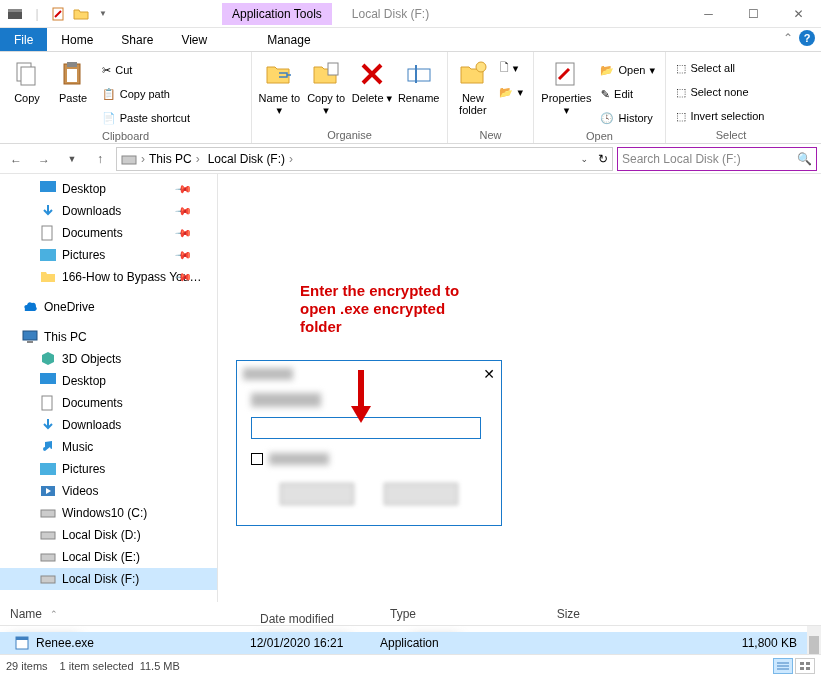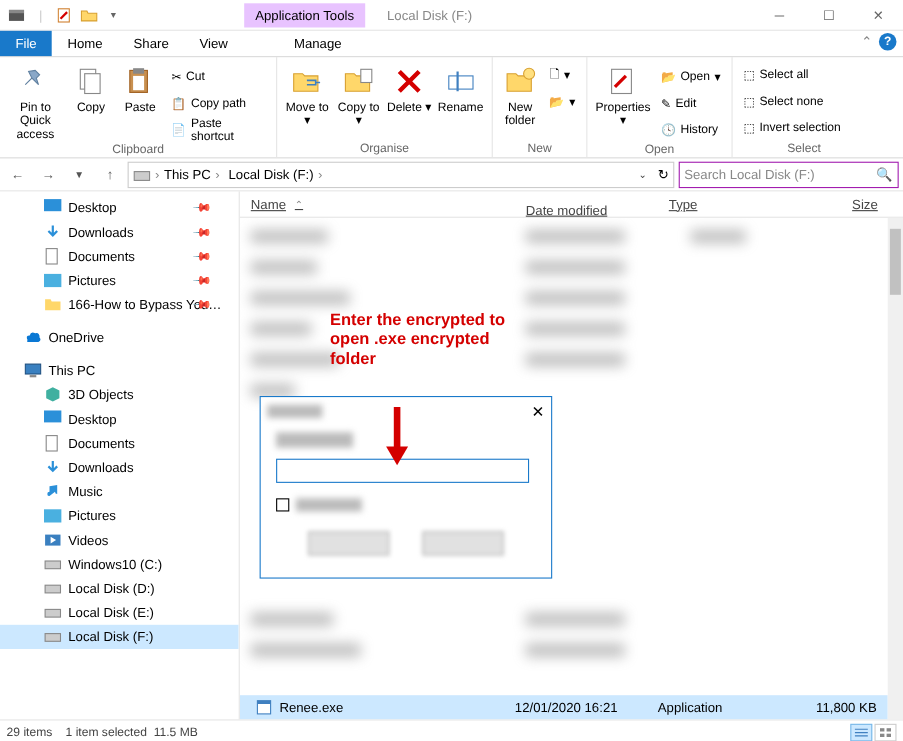--- a/index.html
+++ b/index.html
@@ -29,31 +29,31 @@
 .small-list { display: flex; flex-direction: column; gap: 4px; padding-top: 4px; }
 .small-btn { display: flex; align-items: center; gap: 4px; font-size: 11px; height: 20px; padding: 0 4px; }
 .addrbar { height: 30px; display: flex; align-items: center; gap: 4px; padding: 2px 4px; border-bottom: 1px solid #e5e5e5; }
 .nav-arrow { width: 24px; height: 24px; display: flex; align-items: center; justify-content: center; color: #555; }
 .addr-box { flex: 1; height: 24px; border: 1px solid #ccc; display: flex; align-items: center; padding: 0 4px; gap: 4px; font-size: 12px; }
 .addr-box .crumb::after { content: "›"; margin: 0 4px; color: #888; }
 .addr-box .crumb:last-child::after { content: ""; }
 .addr-box .refresh { margin-left: auto; color: #444; }
 .search-box { width: 200px; height: 24px; border: 1px solid #a21caf; display: flex; align-items: center; padding: 0 4px; color: #888; }
 .search-box .sicon { margin-left: auto; }
-.main { display: flex; height: 480px; }
+.main { display: flex; height: 480px; flex-direction: column; }
 .navpane { width: 218px; border-right: 1px solid #e5e5e5; overflow-y: auto; padding: 4px 0; font-size: 12px; position: relative; }
 .nav-item { display: flex; align-items: center; gap: 6px; height: 22px; padding-left: 22px; position: relative; }
 .nav-item.d1 { padding-left: 40px; }
 .nav-item .pin { position: absolute; right: 26px; color: #888; transform: rotate(45deg); font-size: 11px; }
 .nav-item.selected { background: #cce8ff; }
 .nav-sep { height: 8px; }
 .nav-ico { width: 16px; height: 16px; flex-shrink: 0; }
 .content { flex: 1; display: flex; flex-direction: column; position: relative; }
 .col-headers { height: 24px; display: flex; align-items: center; border-bottom: 1px solid #e5e5e5; font-size: 12px; color: #444; }
-.col-headers div { padding-left: 10px; text-decoration: underline; }
+.col-headers div { padding-left: 10px; }
 .ch-name { width: 250px; display: flex; align-items: center; gap: 8px; }
 .ch-date { width: 130px; margin-top: 10px; }
 .ch-type { width: 120px; }
 .ch-size { width: 80px; text-align: right; }
 .filelist { flex: 1; position: relative; overflow: hidden; }
 .blur-layer { position: absolute; left: 10px; top: 6px; right: 20px; height: 380px; filter: blur(6px); opacity: 0.55; }
 .blur-row { height: 22px; display: flex; align-items: center; gap: 20px; margin-bottom: 6px; }
 .blur-cell { background: #888; height: 12px; border-radius: 2px; }
 .file-row { position: absolute; left: 0; right: 14px; bottom: 0; height: 22px; background: #cce8ff; display: flex; align-items: center; font-size: 12px; }
 .file-row .fname { width: 250px; padding-left: 14px; display: flex; align-items: center; gap: 6px; }
@@ -126,28 +126,20 @@
   <div class="menu-tab manage-tab">Manage</div>
   <div class="help-area">
     <span style="color:#888">⌃</span>
     <div class="help-circle">?</div>
   </div>
 </div>
 
 <div class="ribbon">
   <div class="ribbon-group" style="width:252px">
     <div class="group-body">
-      <div class="big-btn">
-        <div class="ico">
-            <svg width="26" height="26">
-              <path d="M13 3 L17 7 L14 10 L16 16 L10 10 L4 16 L10 10 L7 4 Z" fill="#8aa8c8" stroke="#6080a0"></path>
-            </svg>
-          </div>
-        <div class="lbl">Pin to Quick access</div>
-      </div>
       <div class="big-btn" style="width:42px">
         <div class="ico">
             <svg width="24" height="26">
               <rect x="2" y="2" width="14" height="18" fill="#fff" stroke="#888"></rect>
               <rect x="6" y="6" width="14" height="18" fill="#fff" stroke="#888"></rect>
             </svg>
           </div>
         <div class="lbl">Copy</div>
       </div>
       <div class="big-btn" style="width:42px">
@@ -180,21 +172,21 @@
 
   <div class="ribbon-group" style="width:196px">
     <div class="group-body">
       <div class="big-btn" style="width:46px">
         <div class="ico">
             <svg width="28" height="26">
               <path d="M2 6 L10 6 L12 8 L24 8 L24 22 L2 22 Z" fill="#ffd76a" stroke="#d8a030"></path>
               <path d="M14 12 L22 12 L22 16 L14 16 M22 14 L26 14" stroke="#4080c0" fill="none" stroke-width="1.5"></path>
             </svg>
           </div>
-        <div class="lbl"><span>Move to</span> ▾</div>
+        <div class="lbl"><span>Name to</span> ▾</div>
       </div>
       <div class="big-btn" style="width:46px">
         <div class="ico">
             <svg width="28" height="26">
               <path d="M2 6 L10 6 L12 8 L24 8 L24 22 L2 22 Z" fill="#ffd76a" stroke="#d8a030"></path>
               <rect x="16" y="2" width="10" height="12" fill="#fff" stroke="#888"></rect>
             </svg>
           </div>
         <div class="lbl"><span>Copy to</span> ▾</div>
       </div>

